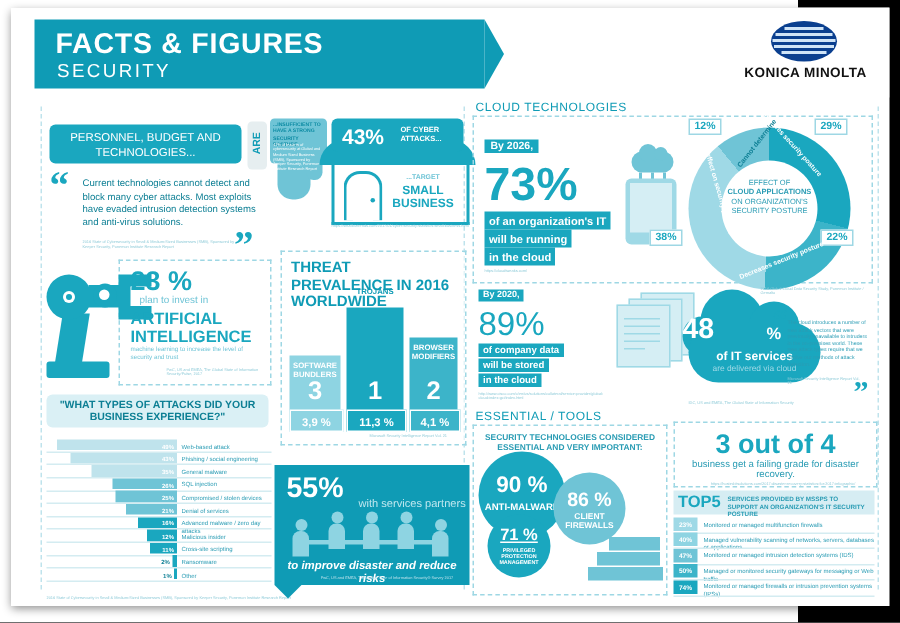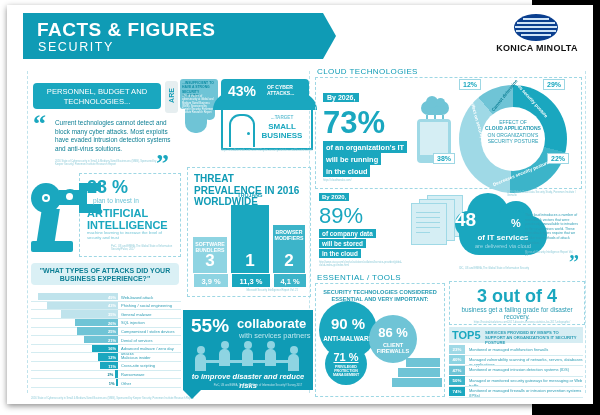--- a/index.html
+++ b/index.html
@@ -381,21 +381,20 @@
           <div class="num" style="bottom: 16px;">2</div>
         </div>
         <div class="tppct" style="left: 266px; top: 268px; width: 32px; background: rgb(60, 180, 201);">
           <span>4,1 %</span>
         </div>
       </div>
   <div class="src" style="left:196px;top:284px;width:95px;text-align:right;">Microsoft Security Intelligence Report Vol. 21</div>
 
   <div class="col">
     <div class="col-n">55%</div>
-    <div class="col-t1">collaborate</div>
     <div class="col-t2">with services partners</div>
     <div class="ppl">
       <div class="tbl"></div>
       <div class="p-h" style="left:8px;top:6px;"></div>
           <div class="p-b" style="left:6px;top:14px;"></div>
       <div class="p-h" style="left:32px;top:1px;"></div>
           <div class="p-b" style="left:30px;top:9px;"></div>
       <div class="p-h" style="left:55px;top:1px;"></div>
           <div class="p-b" style="left:53px;top:9px;"></div>
       <div class="p-h" style="left:78px;top:1px;"></div>

